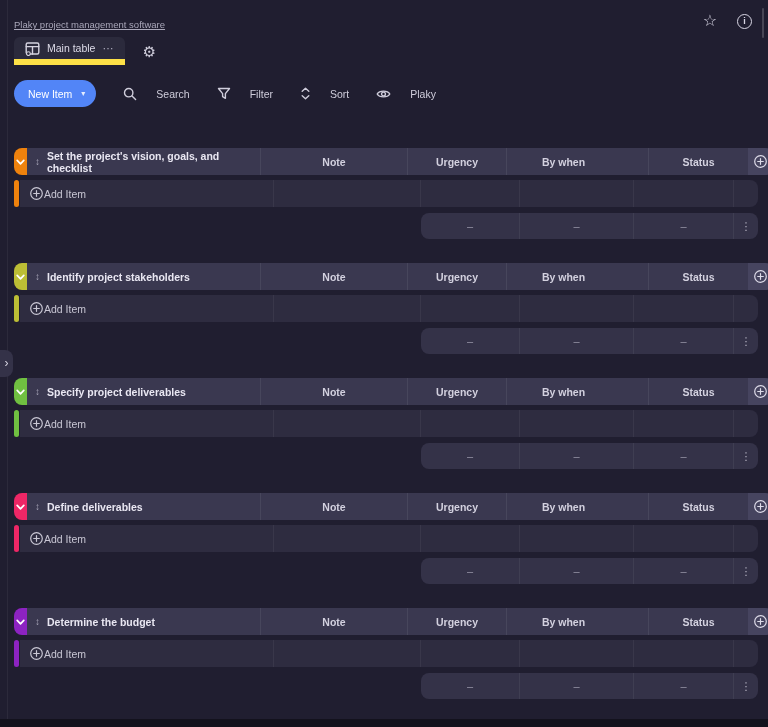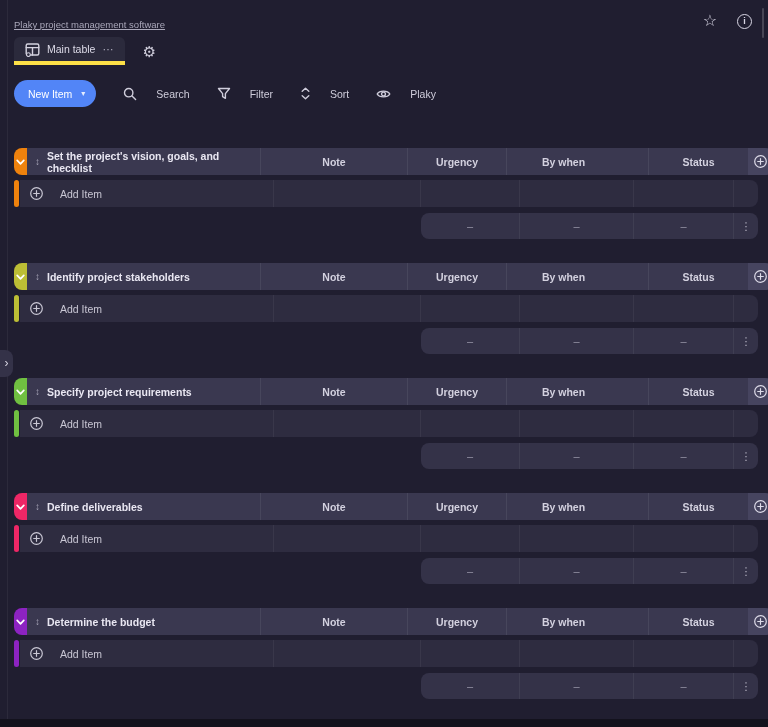--- a/index.html
+++ b/index.html
@@ -21,21 +21,21 @@
   .page-subtitle { font-size:9.5px; color:#a9a7b9; margin-top:6px; line-height:11px;text-decoration:underline; }
   .top-right { position:absolute; top:13px; right:16px; display:flex; align-items:center; gap:20px; }
   .star-btn { font-size:16px; color:#d8d6e4; background:none; border:none; cursor:pointer; line-height:16px; }
   .info-btn { width:15px; height:15px; border:1.4px solid #d8d6e4; border-radius:50%; color:#d8d6e4;
               font-size:9px; font-weight:700; display:flex; align-items:center; justify-content:center;
               background:none; cursor:pointer; }
 
   
   .tabbar { display:flex; align-items:flex-end; margin:7px 14px 0 14px; }
   .tab { background:#2b2a3c; border:none; border-radius:6px 6px 0 0; height:28px; display:flex; align-items:center;
-         gap:7px; padding:0 11px; border-bottom:4px solid #fde047; cursor:pointer; }
+         gap:7px; padding:0 11px; border-bottom:6px solid #fde047; cursor:pointer; }
   .tab-label { font-size:10.5px; color:#dddbe8; }
   .tab-more { font-size:11px; color:#aeacbd; letter-spacing:1px; }
   .gear-btn { background:none; border:none; color:#cfcddb; font-size:15px; margin:0 0 6px 17px; cursor:pointer; line-height:15px; }
 
   
   .toolbar { display:flex; align-items:center; gap:27px; margin:15px 14px 0 14px; height:27px; }
   .new-item-btn { background:#5285f7; border:none; border-radius:14px; height:27px; display:flex; align-items:center;
                   gap:9px; padding:0 11px 0 14px; cursor:pointer; }
   .new-item-label { color:#ffffff; font-size:10.5px; }
   .new-item-caret { color:rgba(255,255,255,.85); font-size:8px; }
@@ -58,21 +58,21 @@
   .hc-urgency { width:99px; }
   .hc-bywhen { width:114px; }
   .hc-status { width:100px;margin-left:28px; }
   .hc-plus { width:25px; background:#46445f; border-radius:0 8px 8px 0; border:none; cursor:pointer;
              display:flex; align-items:center; justify-content:center; }
   .drag-handle { font-size:10px; color:#aaa8ba; cursor:grab; line-height:10px; }
 
   .g-addrow { display:flex; height:27px; margin-top:5px; }
   .stripe { width:5px; border-radius:4px; }
   .addrow-bar { flex:1; margin-left:1px; display:flex; background:#2e2c40; border-radius:0 8px 8px 0; }
-  .add-cell { width:253px; display:flex; align-items:center; gap:16px; padding-left:9px; color:#c9c7d4;
+  .add-cell { width:253px; display:flex; align-items:center; gap:0; padding-left:9px; color:#c9c7d4;
               font-size:10.5px; cursor:pointer; background:none; border:none; }
   .ec { border-left:1px solid rgba(255,255,255,0.055); }
   .ec-note { width:147px; } .ec-urgency { width:99px; } .ec-bywhen { width:114px; } .ec-status { width:100px; }
   .ec-last { width:25px; border-left:1px solid rgba(255,255,255,0.055); }
 
   .g-summary { display:flex; height:26px; margin-top:6px; margin-left:407px; width:337px;
                background:#343248; border-radius:8px; }
   .sum-cell { display:flex; align-items:center; justify-content:center; color:#9896a8; font-size:11px; }
   .sum-urgency { width:98px; }
   .sum-bywhen { width:114px; border-left:1px solid rgba(255,255,255,0.06); }
@@ -272,21 +272,21 @@
   <section class="group">
     <div class="g-header">
       <button class="g-collapse" style="background: rgb(112, 192, 65);">
         <svg width="13" height="12" viewBox="0 0 13 12">
           <polyline points="3.2,4.4 6.5,7.8 9.8,4.4" style="fill:none;stroke:#ffffff;stroke-width:1.7;stroke-linecap:round;stroke-linejoin:round"></polyline>
         </svg>
       </button>
       <div class="g-bar">
         <div class="hc hc-title">
           <span class="drag-handle">↕</span>
-          <span>Specify project requirements</span>
+          <span>Specify project deliverables</span>
         </div>
         <div class="hc hc-note">Note</div>
         <div class="hc hc-urgency">Urgency</div>
         <div class="hc hc-bywhen">By when</div>
         <div class="hc hc-status">Status</div>
         <button class="hc-plus">
           <svg width="15" height="15" viewBox="0 0 15 15">
             <circle cx="7.5" cy="7.5" r="5.8" style="fill:none;stroke:#dddbe8;stroke-width:1.2"></circle>
             <line x1="7.5" y1="4.7" x2="7.5" y2="10.3" style="stroke:#dddbe8;stroke-width:1.2;stroke-linecap:round"></line>
             <line x1="4.7" y1="7.5" x2="10.3" y2="7.5" style="stroke:#dddbe8;stroke-width:1.2;stroke-linecap:round"></line>

